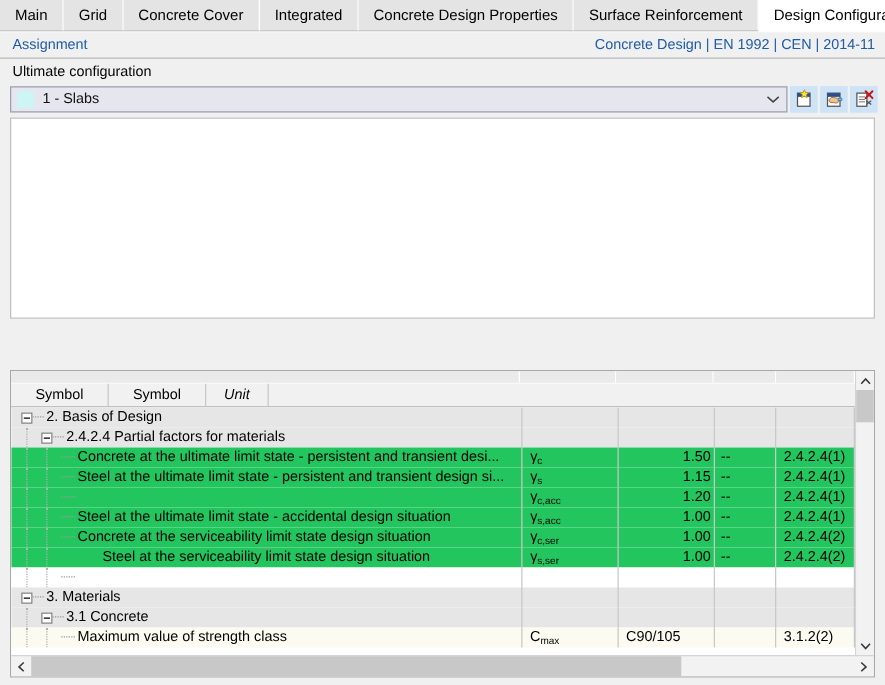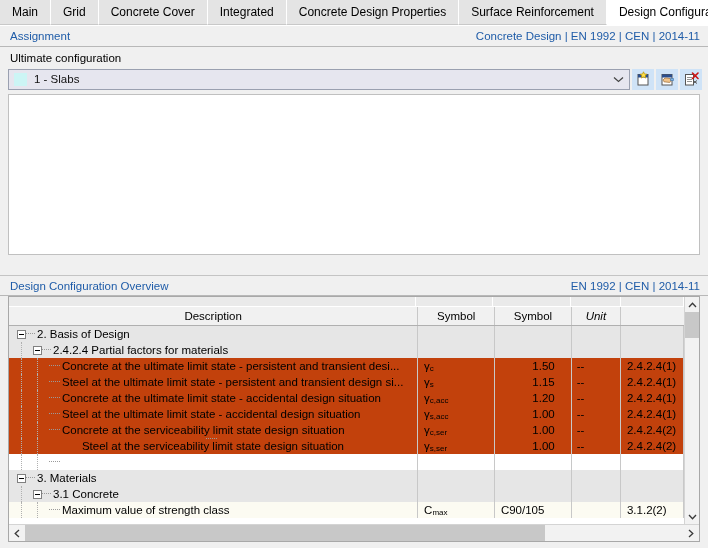--- a/index.html
+++ b/index.html
@@ -158,42 +158,42 @@
     font-size: 11.5px;
     color: #000;
     box-sizing: border-box;
     cursor: default;
   }
 
   .rows { flex: 1 1 auto; overflow: hidden; background: #ffffff; }
 
   .row { display: flex; height: 16px; box-sizing: border-box; }
   .row.grp { background: #e6e6e6; }
-  .row.leaf { background: #c2410c; }
+  .row.leaf { background: #22c55e; }
   .row.leaf.alt { background: #fcfbf2; }
   .row.blank { background: #ffffff; }
 
   .c-desc {
     position: relative;
     display: flex; align-items: center;
     border-right: 1px solid #c8c8c8;
     box-sizing: border-box;
     overflow: hidden;
     white-space: nowrap;
     font-size: 11.5px;
   }
   .c-sym, .c-val, .c-unit, .c-note {
     display: flex; align-items: center;
     border-right: 1px solid #c8c8c8;
     box-sizing: border-box;
     font-size: 11.5px;
     overflow: hidden; white-space: nowrap;
   }
   .c-sym { padding-left: 6px; }
-  .c-val { justify-content: flex-end; padding-right: 16px; }
+  .c-val { justify-content: flex-end; padding-right: 2px; }
   .c-val.left { justify-content: flex-start; padding-left: 6px; padding-right: 0; }
   .c-unit { padding-left: 5px; }
   .c-note { padding-left: 6px; }
 
   .treebox {
     width: 9px; height: 9px;
     border: 1px solid #808080;
     background: #ffffff;
     display: inline-flex; align-items: center; justify-content: center;
     position: relative;
@@ -314,37 +314,32 @@
         <line x1="4" y1="10.5" x2="9" y2="10.5" stroke="#777" stroke-width="0.8"></line>
         <path d="M9.5 2 L15 7.5 M15 2 L9.5 7.5" stroke="#cc1111" stroke-width="1.6" stroke-linecap="round"></path>
         <path d="M10 9.5 l4 3 M14 9.5 l-4 3" stroke="#555" stroke-width="1"></path>
       </svg>
     </div>
   </div>
 
   <div class="white-area"></div>
 
   <div class="overview-wrap">
-    <div class="overview-header">
-      <span>Design Configuration Overview</span>
-      <span class="ph-right">EN 1992 | CEN | 2014-11</span>
-    </div>
 
     <div class="grid-outer">
       <div class="grid-body-row">
         <div class="grid-main">
           <div class="hdr-band" id="hdrband">
               <div class="hb" style="width: 416px;"></div>
               <div class="hb" style="width: 78px;"></div>
               <div class="hb" style="width: 78px;"></div>
               <div class="hb" style="width: 50px;"></div>
               <div class="hb" style="width: 64px;"></div>
             </div>
           <div class="hdr-row" id="hdrrow">
-              <div class="hdr-cell" style="width: 416px;">Description</div>
               <div class="hdr-cell" style="width: 78px;">Symbol</div>
               <div class="hdr-cell" style="width: 78px;">Symbol</div>
               <div class="hdr-cell" style="width: 50px; font-style: italic;">Unit</div>
               <div class="hdr-cell" style="width: 64px; margin-top: 32px;">Note</div>
             </div>
           <div class="rows" id="rows">
               <div class="row grp">
                 <div class="c-desc" style="width: 416px;">
                   <span style="display: inline-block; width: 8px; flex: 0 0 auto;"></span>
                   <span class="treebox"></span>
@@ -400,21 +395,20 @@
                 <div class="c-val" style="width: 78px;">1.15</div>
                 <div class="c-unit" style="width: 50px;">--</div>
                 <div class="c-note" style="width: 64px;">2.4.2.4(1)</div>
               </div>
               <div class="row leaf">
                 <div class="c-desc" style="width: 416px;">
                   <span style="display: inline-block; width: 40px; flex: 0 0 auto;"></span>
                   <span class="vline" style="left: 12px;"></span>
                   <span class="vline" style="left: 28px;"></span>
                   <span class="dash" style="width: 11px;"></span>
-                  <span>Concrete at the ultimate limit state - accidental design situation</span>
                 </div>
                 <div class="c-sym" style="width: 78px;">
                   <span class="sym">γ</span>
                   <span class="sub">c,acc</span>
                 </div>
                 <div class="c-val" style="width: 78px;">1.20</div>
                 <div class="c-unit" style="width: 50px;">--</div>
                 <div class="c-note" style="width: 64px;">2.4.2.4(1)</div>
               </div>
               <div class="row leaf">

